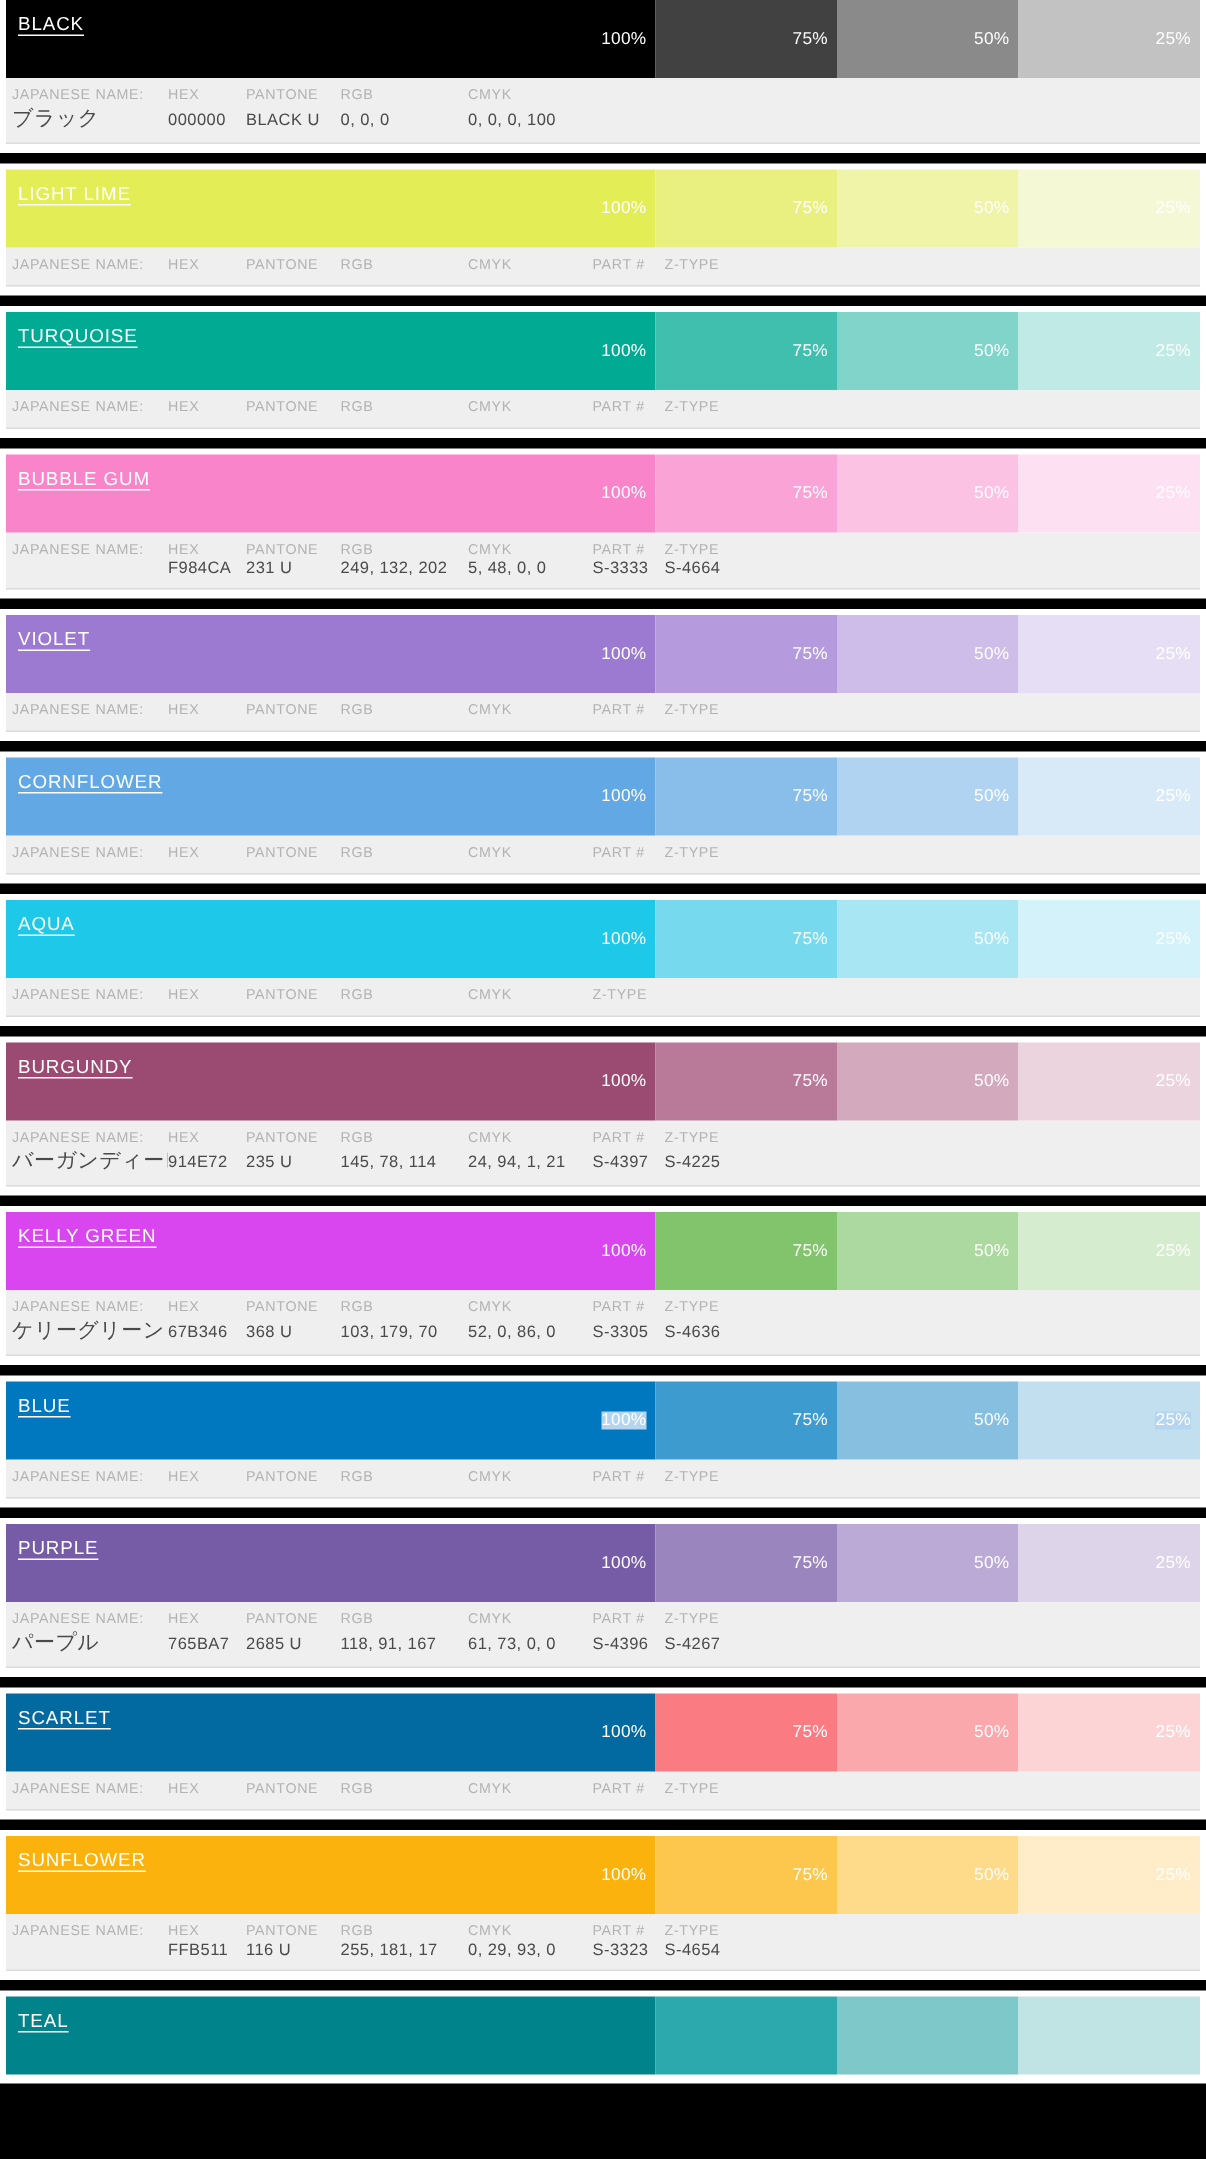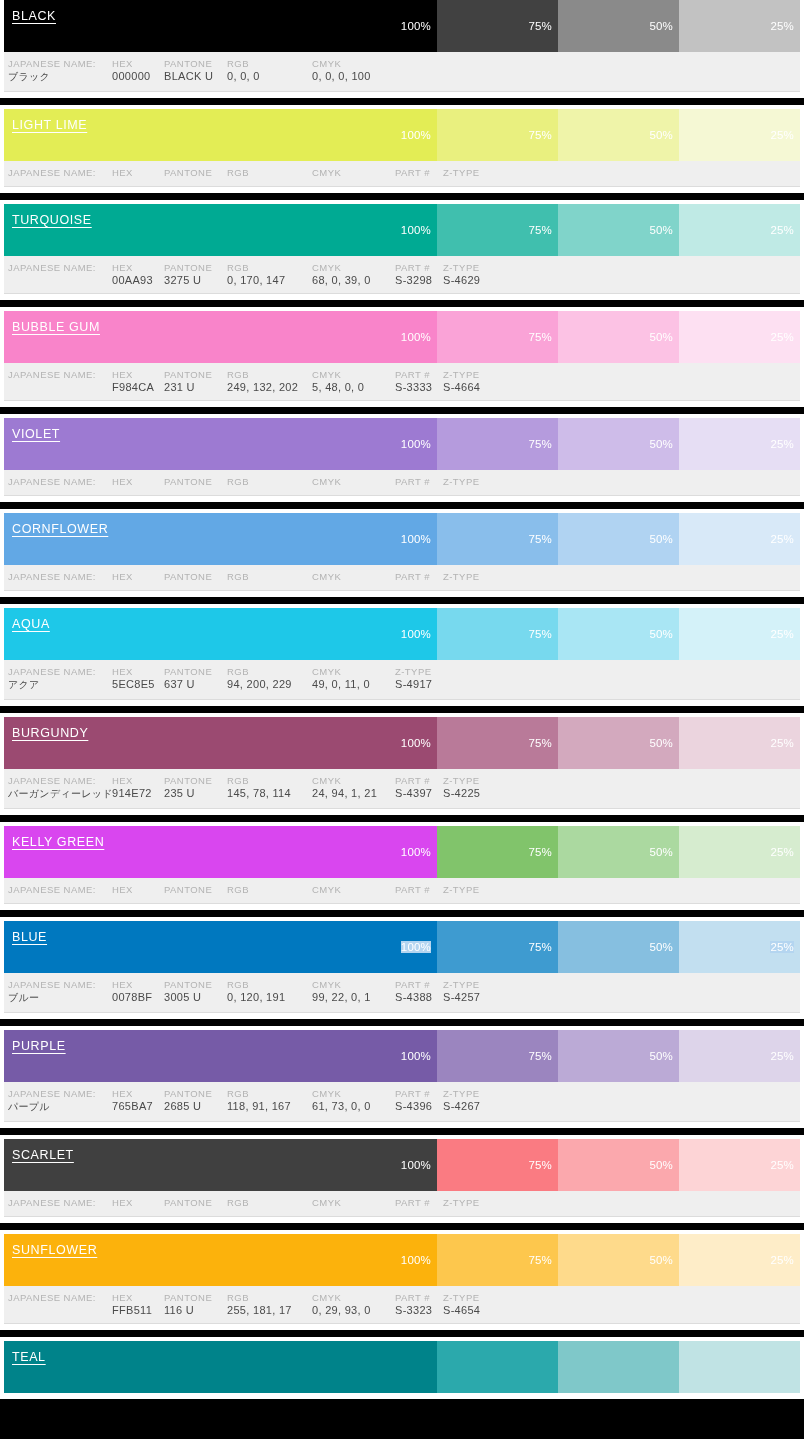--- a/index.html
+++ b/index.html
@@ -87,21 +87,21 @@
     color: #b3b3b3;
     font-size: 9.5px;
     letter-spacing: 0.45px;
   }
   .values .cell {
     color: #4a4a4a;
     font-size: 11px;
   }
   .values .cell.jp {
     font-family: "DejaVu Sans", sans-serif;
-    font-size: 10px;
+    font-size: 14px;
   }
 
   .c-jp   { flex: 0 0 108px; padding-left: 4px; }
   .c-hex  { flex: 0 0 52px; }
   .c-pan  { flex: 0 0 63px; }
   .c-rgb  { flex: 0 0 85px; }
   .c-cmyk { flex: 0 0 83px; }
   .c-part { flex: 0 0 48px; }
   .c-ztype{ flex: 0 0 70px; }
   .c-spacer { flex: 1 1 auto; }
@@ -198,30 +198,20 @@
           <div class="meta-row labels">
             <div class="cell c-jp">JAPANESE NAME:</div>
             <div class="cell c-hex">HEX</div>
             <div class="cell c-pan">PANTONE</div>
             <div class="cell c-rgb">RGB</div>
             <div class="cell c-cmyk">CMYK</div>
             <div class="cell c-part">PART #</div>
             <div class="cell c-ztype">Z-TYPE</div>
             <div class="cell c-spacer"></div>
           </div>
-          <div class="meta-row values">
-            <div class="cell c-jp jp"></div>
-            <div class="cell c-hex">00AA93</div>
-            <div class="cell c-pan">3275 U</div>
-            <div class="cell c-rgb">0, 170, 147</div>
-            <div class="cell c-cmyk">68, 0, 39, 0</div>
-            <div class="cell c-part">S-3298</div>
-            <div class="cell c-ztype">S-4629</div>
-            <div class="cell c-spacer"></div>
-          </div>
         </div>
       </div>
       <div class="swatch-card">
         <div class="color-band">
           <div class="tint tint-100" style="background: rgb(249, 132, 202);">
             <span class="color-name">BUBBLE GUM</span>
             <span class="tint-pct">100%</span>
           </div>
           <div class="tint tint-75" style="background: rgb(250, 163, 215);">
             <span class="tint-pct">75%</span>
@@ -333,29 +323,20 @@
         <div class="meta">
           <div class="meta-row labels">
             <div class="cell c-jp">JAPANESE NAME:</div>
             <div class="cell c-hex">HEX</div>
             <div class="cell c-pan">PANTONE</div>
             <div class="cell c-rgb">RGB</div>
             <div class="cell c-cmyk">CMYK</div>
             <div class="cell c-ztype">Z-TYPE</div>
             <div class="cell c-spacer"></div>
           </div>
-          <div class="meta-row values">
-            <div class="cell c-jp jp">アクア</div>
-            <div class="cell c-hex">5EC8E5</div>
-            <div class="cell c-pan">637 U</div>
-            <div class="cell c-rgb">94, 200, 229</div>
-            <div class="cell c-cmyk">49, 0, 11, 0</div>
-            <div class="cell c-ztype">S-4917</div>
-            <div class="cell c-spacer"></div>
-          </div>
         </div>
       </div>
       <div class="swatch-card">
         <div class="color-band">
           <div class="tint tint-100" style="background: rgb(155, 74, 113);">
             <span class="color-name">BURGUNDY</span>
             <span class="tint-pct">100%</span>
           </div>
           <div class="tint tint-75" style="background: rgb(185, 122, 153);">
             <span class="tint-pct">75%</span>
@@ -410,20 +391,30 @@
           <div class="meta-row labels">
             <div class="cell c-jp">JAPANESE NAME:</div>
             <div class="cell c-hex">HEX</div>
             <div class="cell c-pan">PANTONE</div>
             <div class="cell c-rgb">RGB</div>
             <div class="cell c-cmyk">CMYK</div>
             <div class="cell c-part">PART #</div>
             <div class="cell c-ztype">Z-TYPE</div>
             <div class="cell c-spacer"></div>
           </div>
+          <div class="meta-row values">
+            <div class="cell c-jp jp">ケリーグリーン</div>
+            <div class="cell c-hex">67B346</div>
+            <div class="cell c-pan">368 U</div>
+            <div class="cell c-rgb">103, 179, 70</div>
+            <div class="cell c-cmyk">52, 0, 86, 0</div>
+            <div class="cell c-part">S-3305</div>
+            <div class="cell c-ztype">S-4636</div>
+            <div class="cell c-spacer"></div>
+          </div>
         </div>
       </div>
       <div class="swatch-card">
         <div class="color-band">
           <div class="tint tint-100" style="background: rgb(0, 120, 191);">
             <span class="color-name">BLUE</span>
             <span class="tint-pct selected">100%</span>
           </div>
           <div class="tint tint-75" style="background: rgb(62, 155, 208);">
             <span class="tint-pct">75%</span>
@@ -437,30 +428,20 @@
         </div>
         <div class="meta">
           <div class="meta-row labels">
             <div class="cell c-jp">JAPANESE NAME:</div>
             <div class="cell c-hex">HEX</div>
             <div class="cell c-pan">PANTONE</div>
             <div class="cell c-rgb">RGB</div>
             <div class="cell c-cmyk">CMYK</div>
             <div class="cell c-part">PART #</div>
             <div class="cell c-ztype">Z-TYPE</div>
-            <div class="cell c-spacer"></div>
-          </div>
-          <div class="meta-row values">
-            <div class="cell c-jp jp">ブルー</div>
-            <div class="cell c-hex">0078BF</div>
-            <div class="cell c-pan">3005 U</div>
-            <div class="cell c-rgb">0, 120, 191</div>
-            <div class="cell c-cmyk">99, 22, 0, 1</div>
-            <div class="cell c-part">S-4388</div>
-            <div class="cell c-ztype">S-4257</div>
             <div class="cell c-spacer"></div>
           </div>
         </div>
       </div>
       <div class="swatch-card">
         <div class="color-band">
           <div class="tint tint-100" style="background: rgb(118, 91, 167);">
             <span class="color-name">PURPLE</span>
             <span class="tint-pct">100%</span>
           </div>
@@ -492,21 +473,21 @@
             <div class="cell c-rgb">118, 91, 167</div>
             <div class="cell c-cmyk">61, 73, 0, 0</div>
             <div class="cell c-part">S-4396</div>
             <div class="cell c-ztype">S-4267</div>
             <div class="cell c-spacer"></div>
           </div>
         </div>
       </div>
       <div class="swatch-card">
         <div class="color-band">
-          <div class="tint tint-100" style="background: #404040; text-decoration: underline;">
+          <div class="tint tint-100" style="background: #0369a1; text-decoration: underline;">
             <span class="color-name">SCARLET</span>
             <span class="tint-pct">100%</span>
           </div>
           <div class="tint tint-75" style="background: rgb(250, 123, 130);">
             <span class="tint-pct">75%</span>
           </div>
           <div class="tint tint-50" style="background: rgb(251, 168, 173);">
             <span class="tint-pct">50%</span>
           </div>
           <div class="tint tint-25" style="background: rgb(253, 212, 214);">

